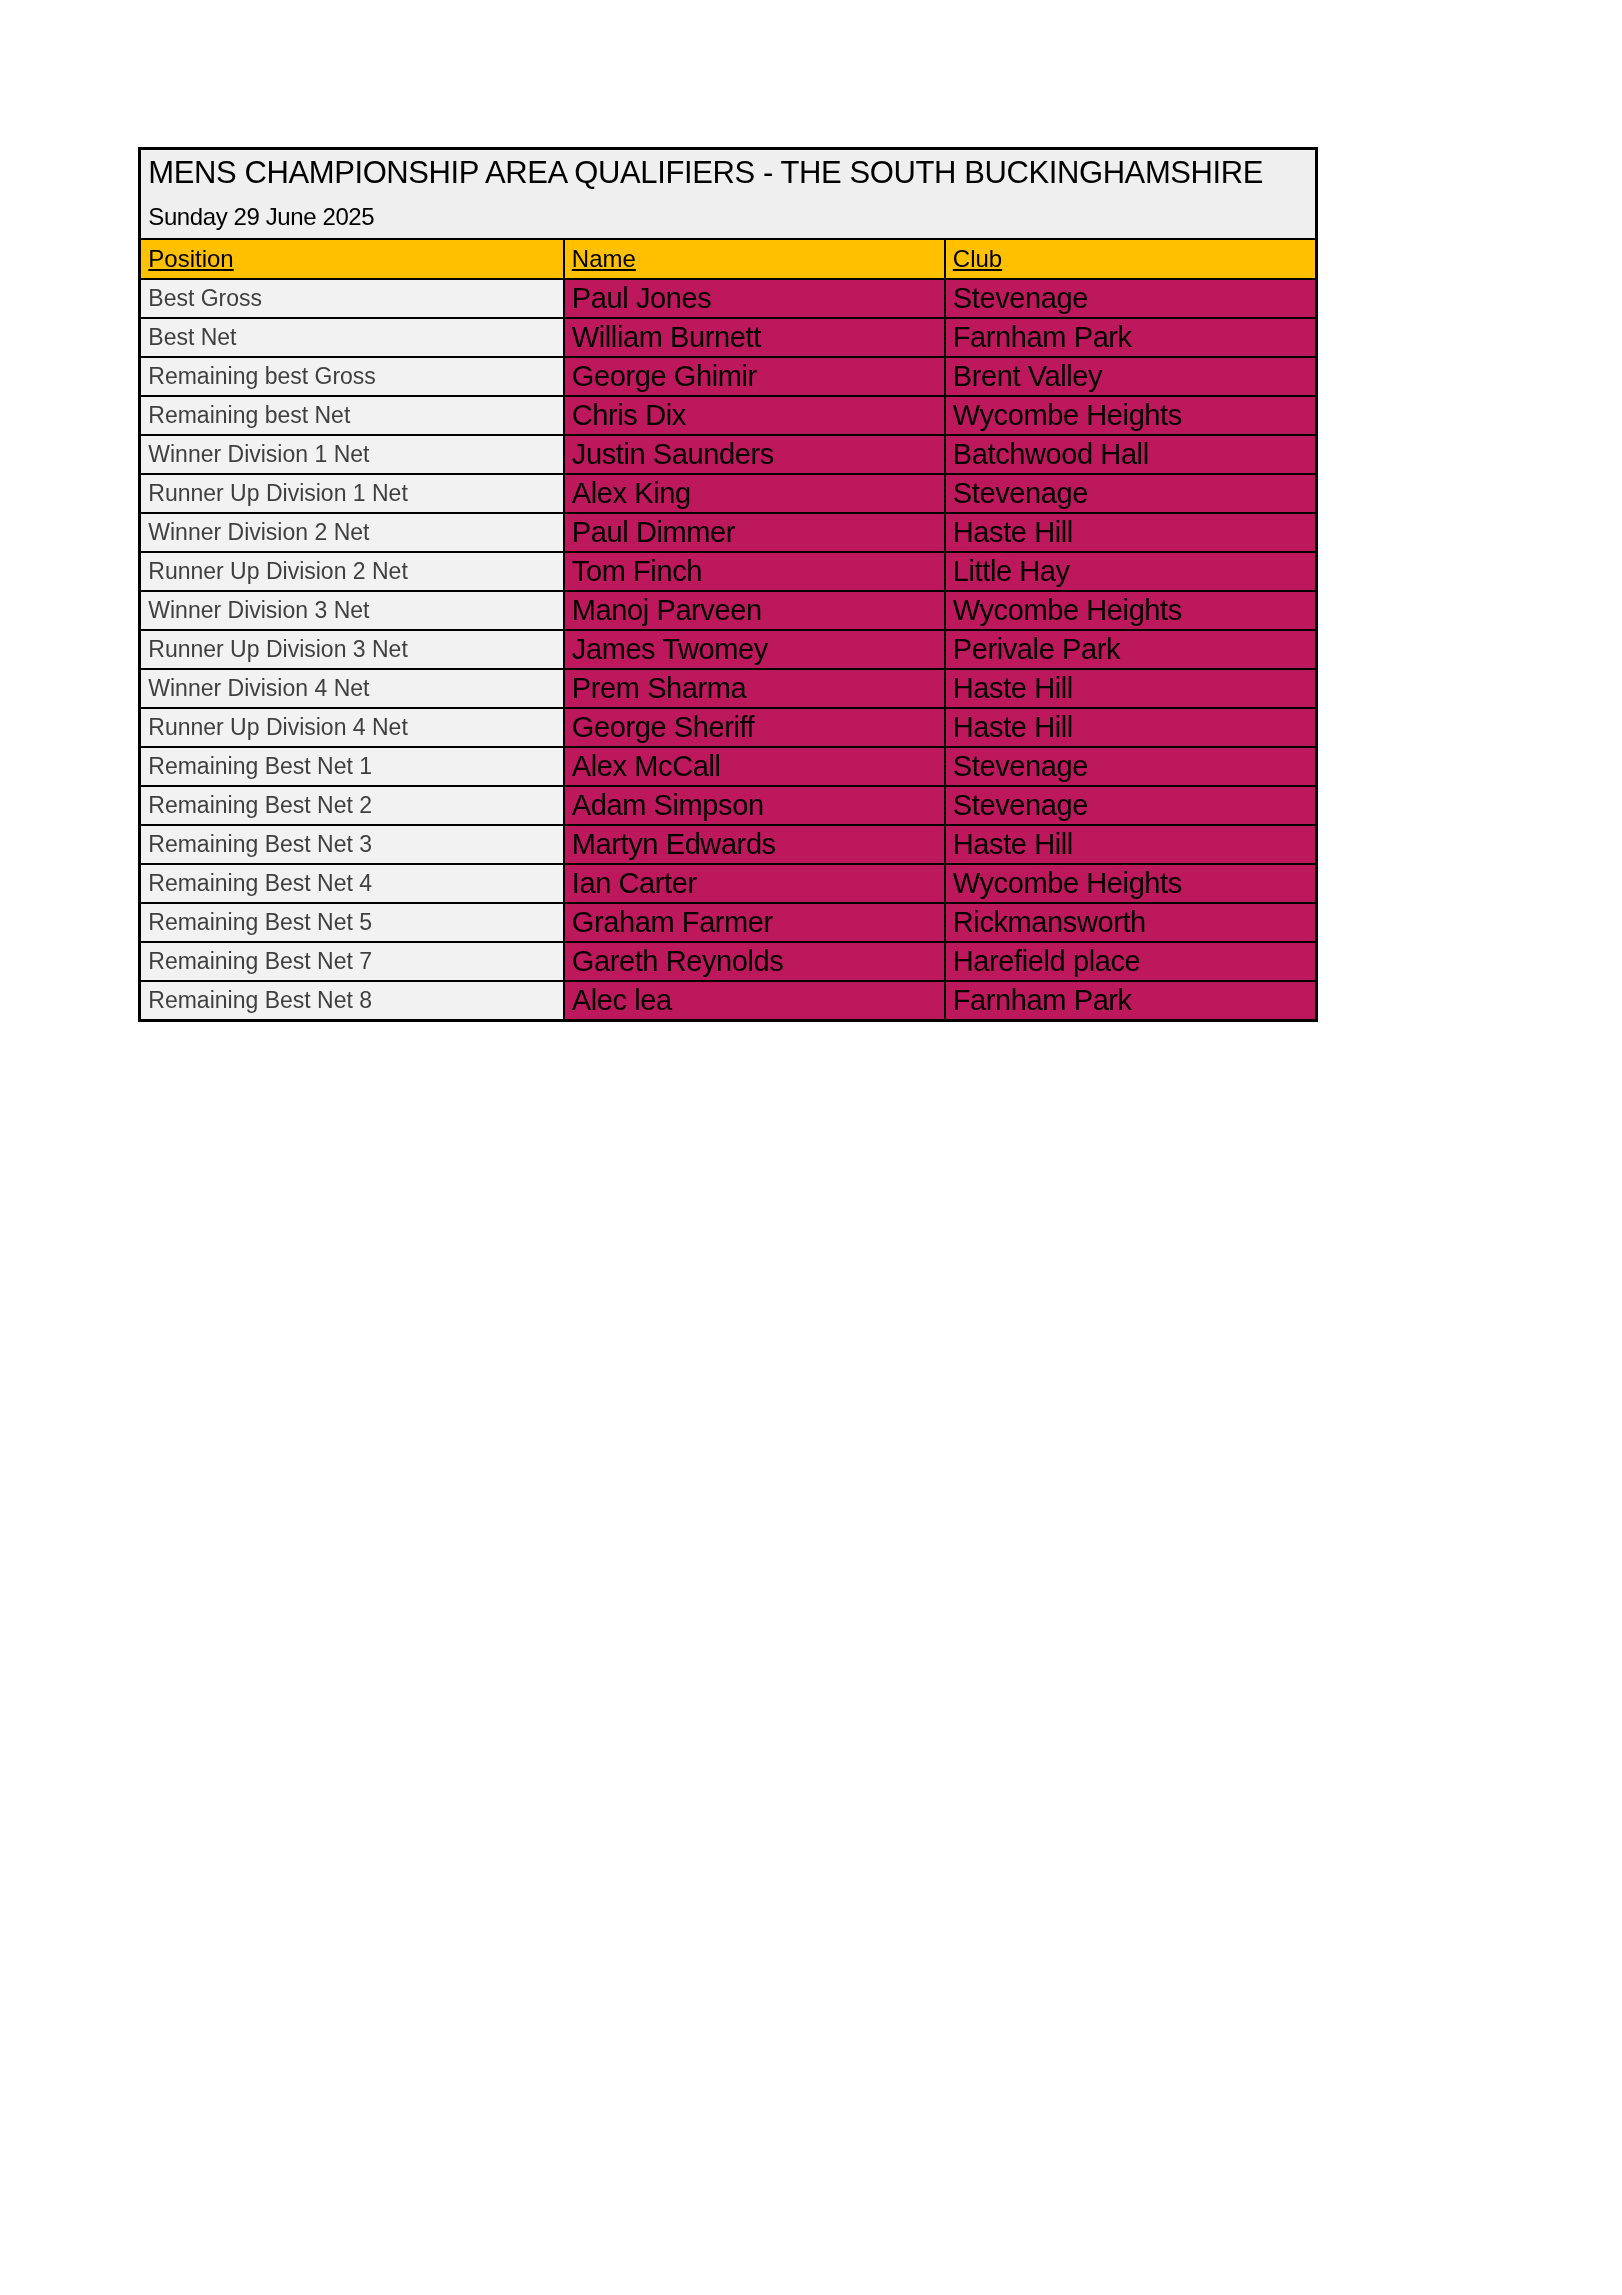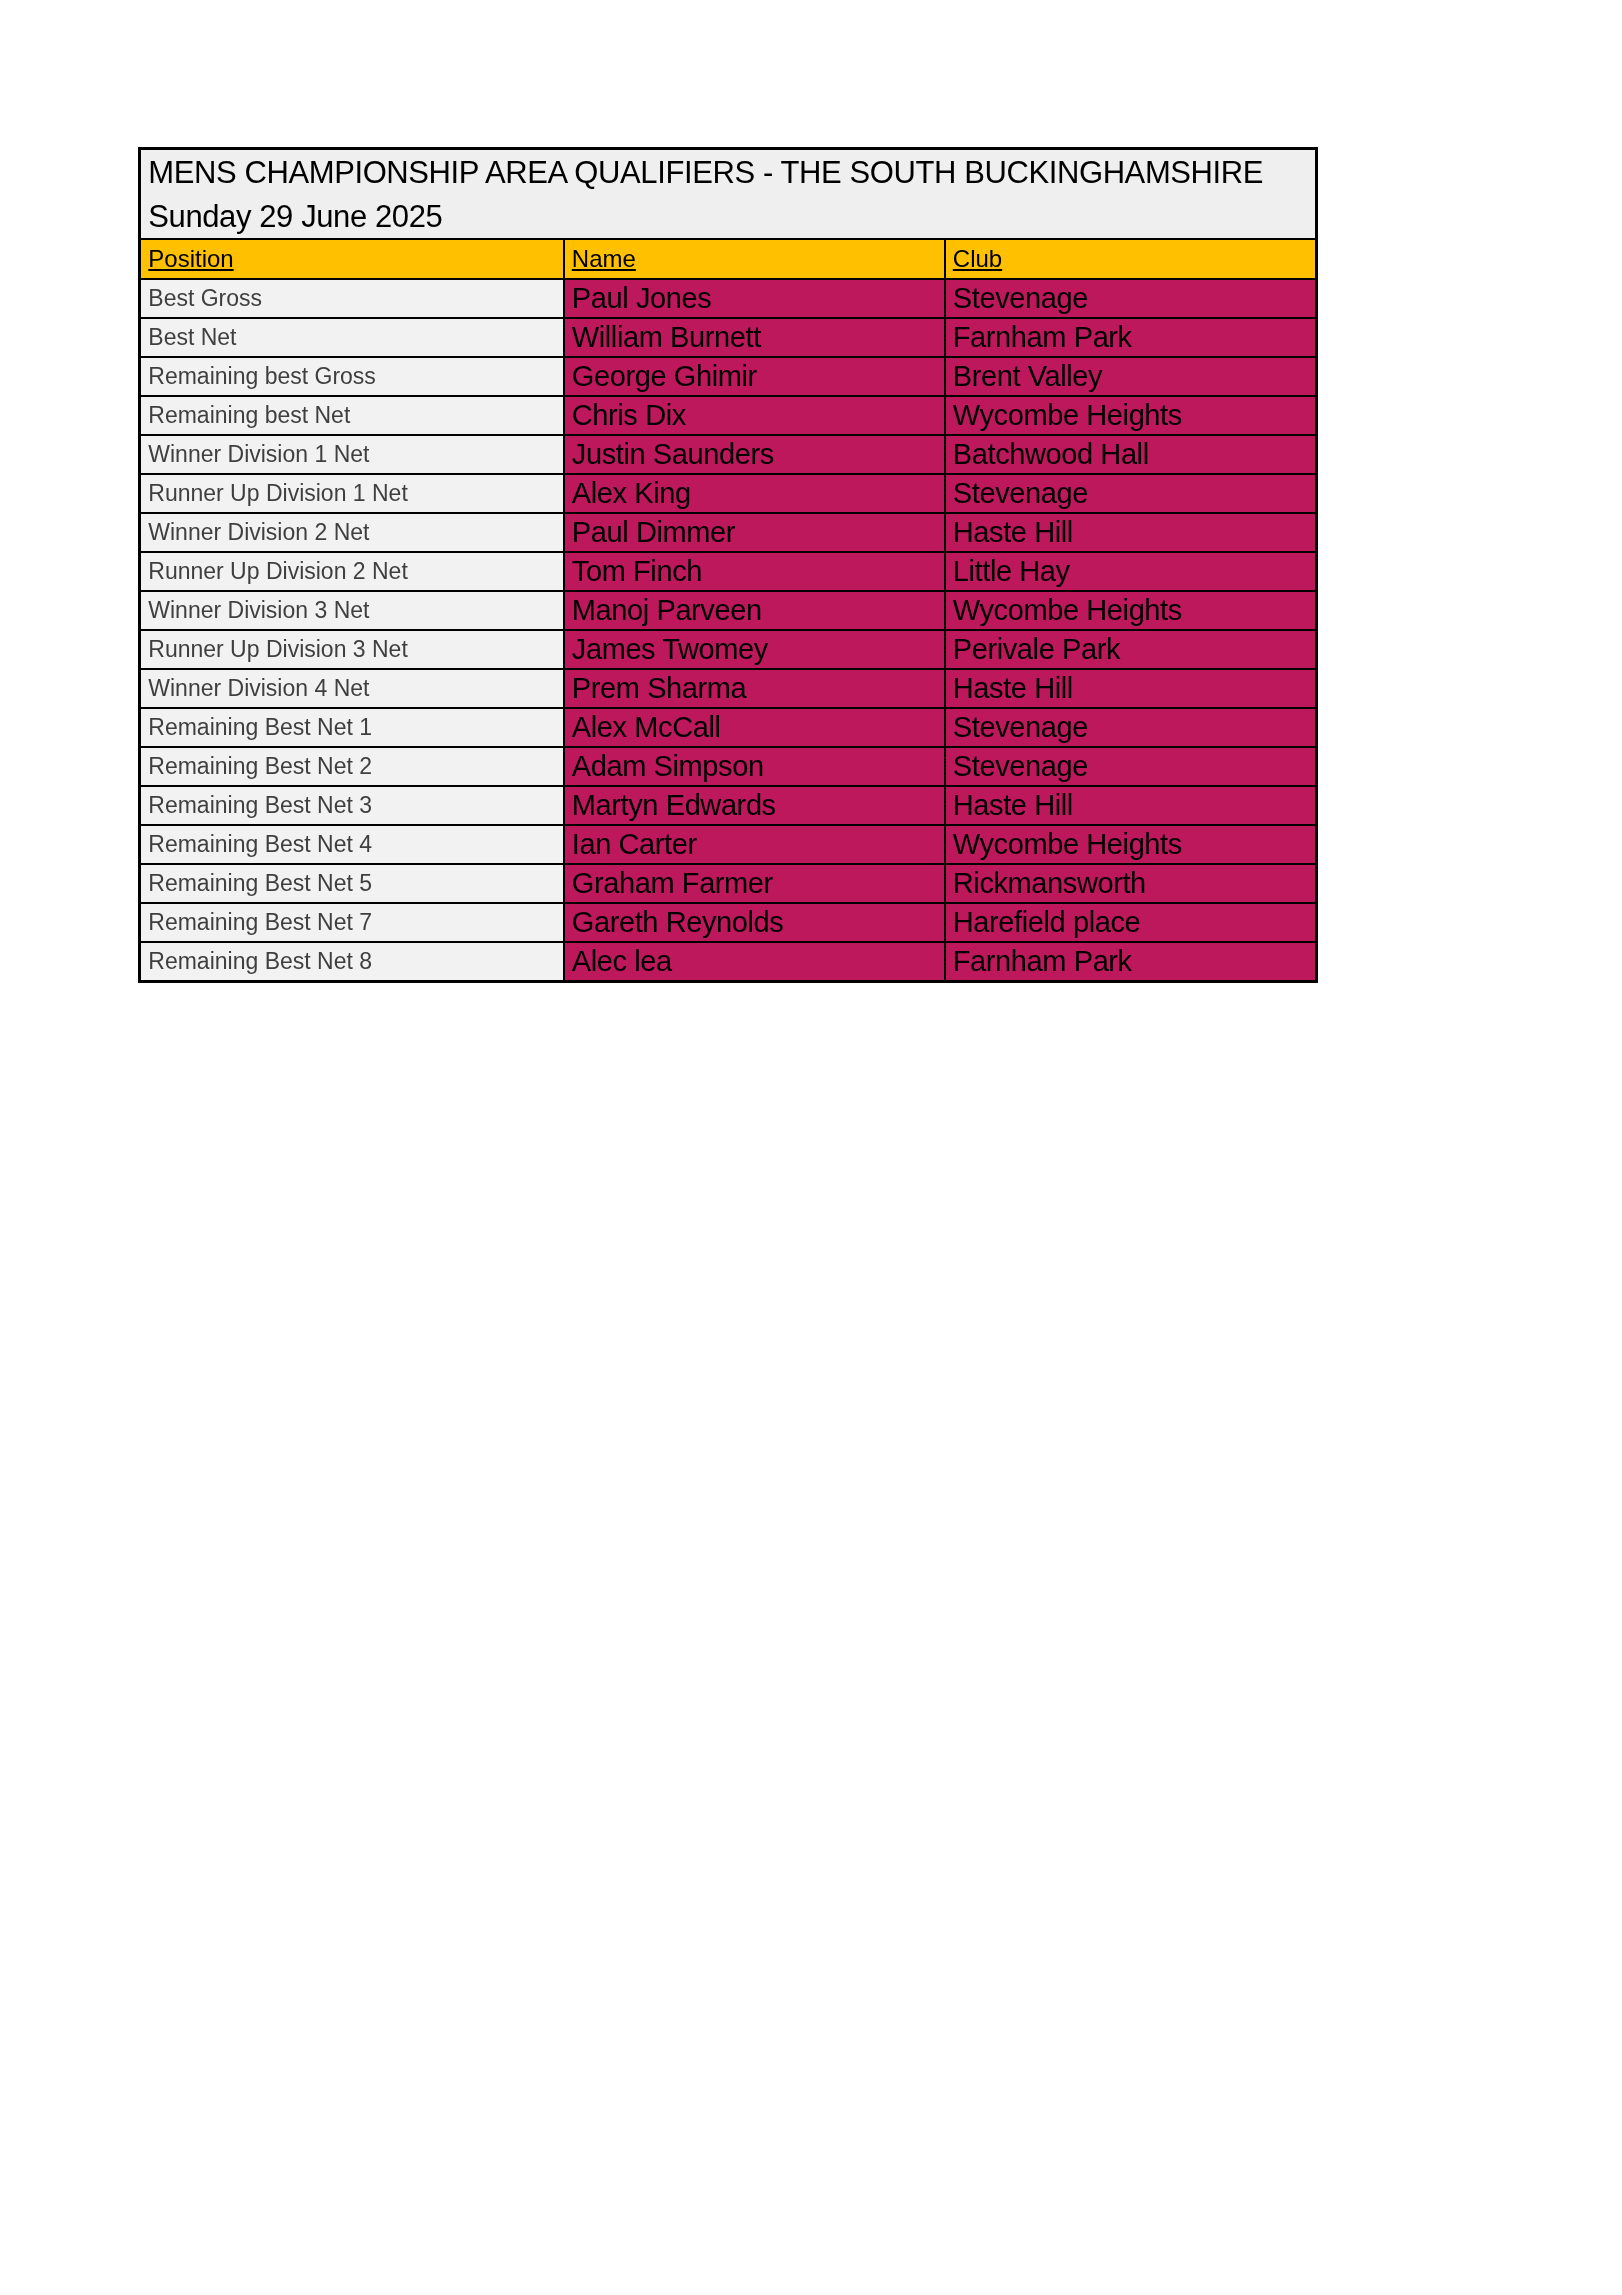--- a/index.html
+++ b/index.html
@@ -48,21 +48,21 @@
     height: 45px;
     display: flex;
     align-items: center;
     font-size: 31px;
     letter-spacing: -0.4px;
   }
   .date-line {
     height: 42px;
     display: flex;
     align-items: center;
-    font-size: 31px;
+    font-size: 24px;
     letter-spacing: -0.4px;
   }
 
   
   .header-row th {
     background: var(--header-bg, #ffc000);
     height: 38px;
     font-size: 24px;
     font-weight: 400;
     color: var(--cell-text, #000000);
@@ -167,20 +167,25 @@
     <td class="name-cell">James Twomey</td>
     <td class="club-cell">Perivale Park</td>
   </tr>
 
   <tr class="data-row">
     <td class="pos-cell">Winner Division 4 Net</td>
     <td class="name-cell">Prem Sharma</td>
     <td class="club-cell">Haste Hill</td>
   </tr>
 
+  <tr class="data-row">
+    <td class="pos-cell">Runner Up Division 4 Net</td>
+    <td class="name-cell">George Sheriff</td>
+    <td class="club-cell">Haste Hill</td>
+  </tr>
 
   <tr class="data-row">
     <td class="pos-cell">Remaining Best Net 1</td>
     <td class="name-cell">Alex McCall</td>
     <td class="club-cell">Stevenage</td>
   </tr>
 
   <tr class="data-row">
     <td class="pos-cell">Remaining Best Net 2</td>
     <td class="name-cell">Adam Simpson</td>

